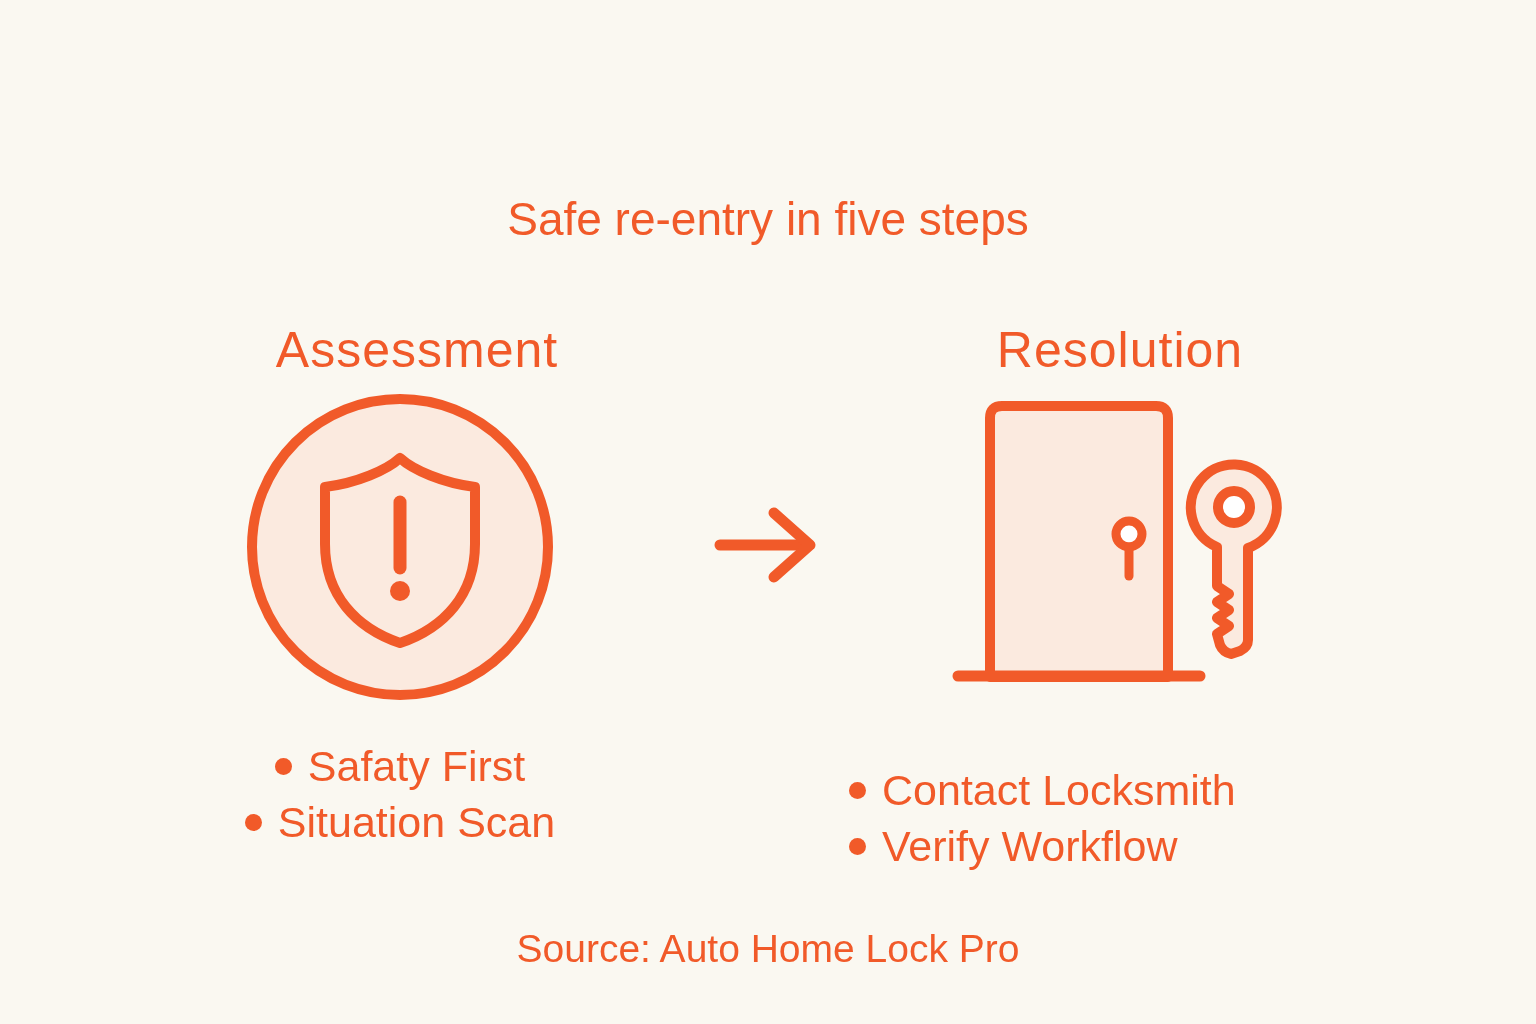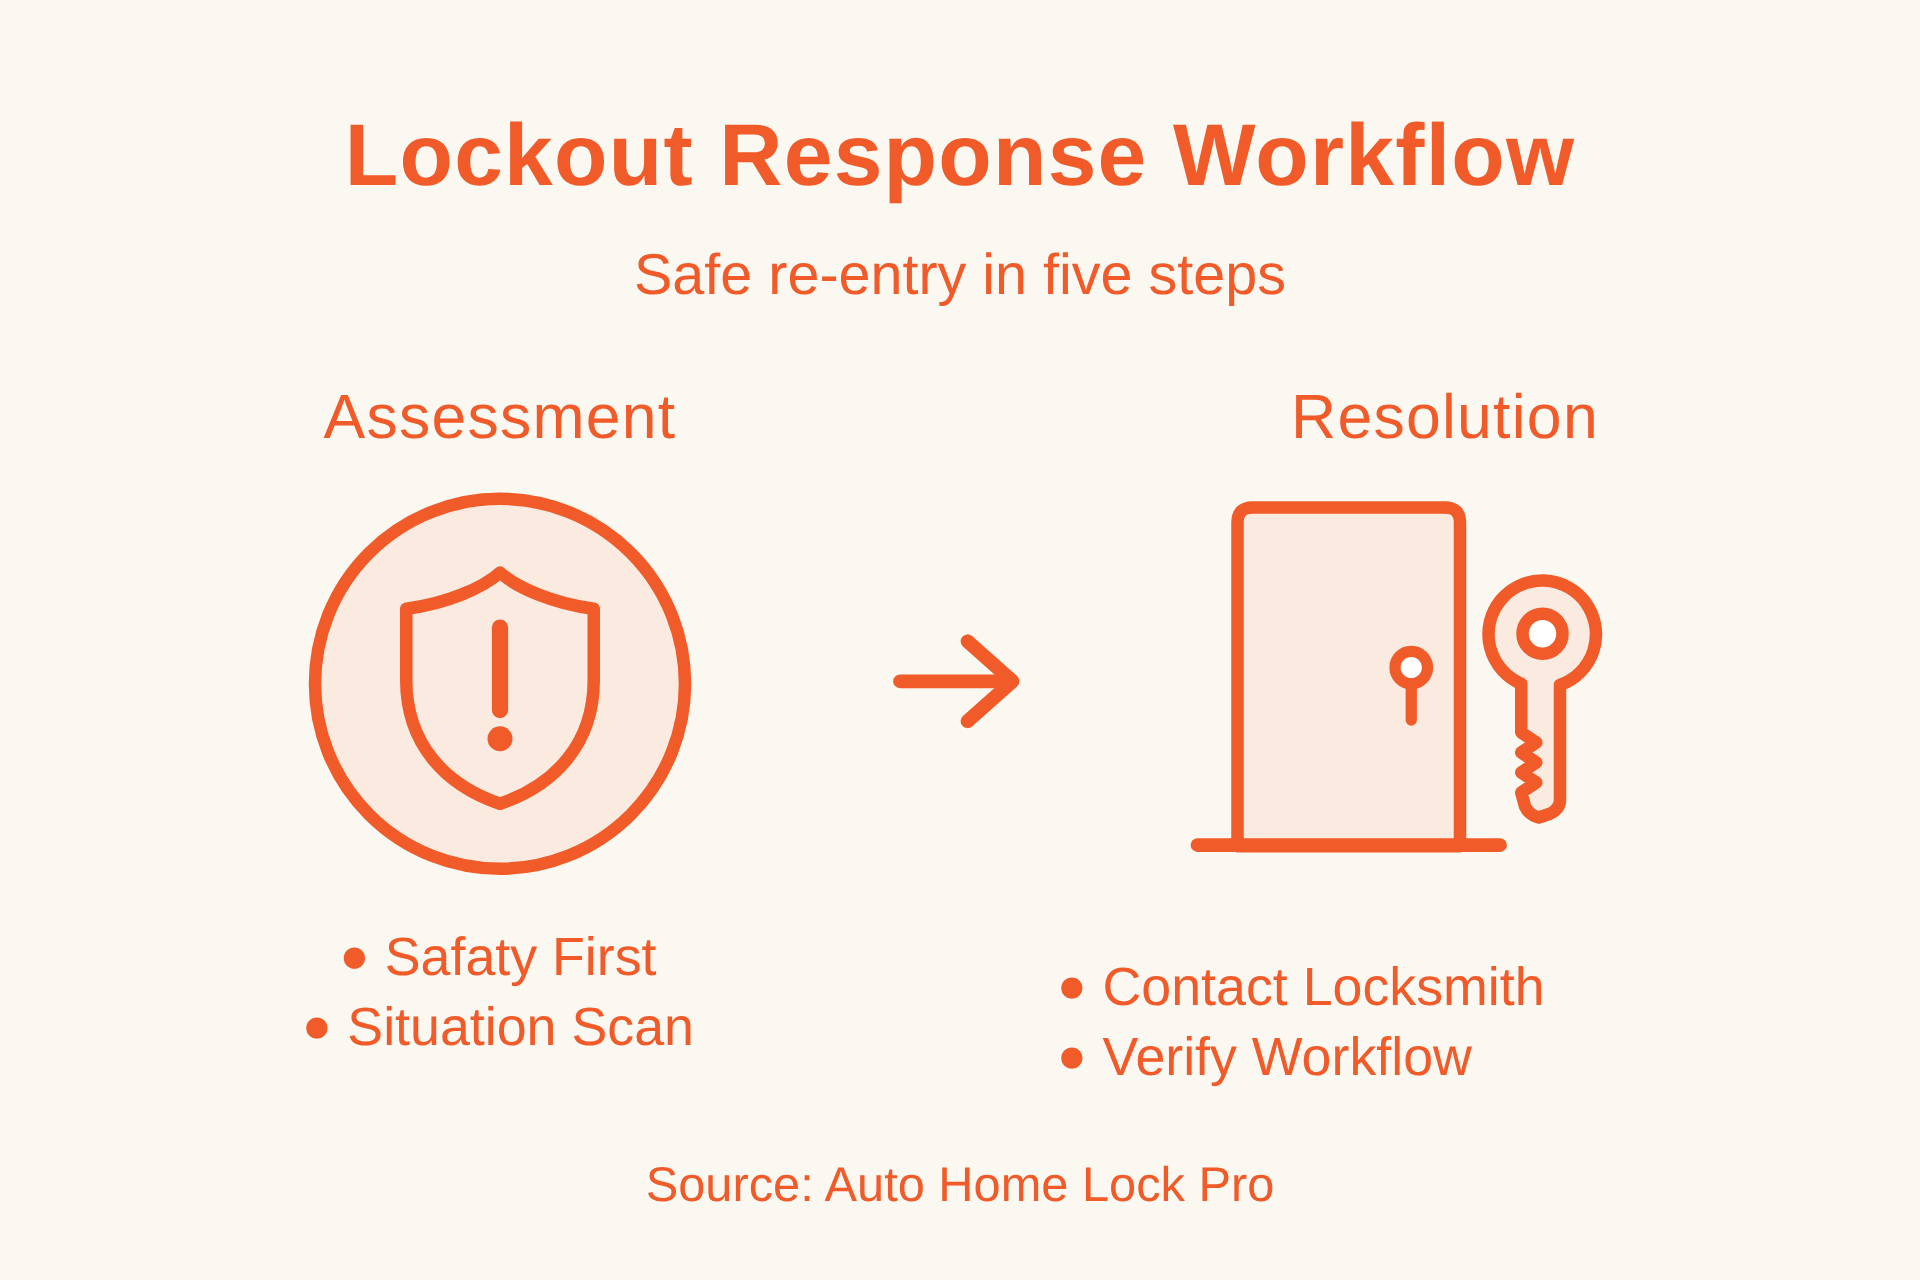--- a/index.html
+++ b/index.html
@@ -25,24 +25,24 @@
   .subtitle{
     position:absolute;left:0;right:0;top:192px;
     text-align:center;
     font-size:46px;font-weight:400;
     margin:0;
   }
   .col-heading{
     position:absolute;top:304px;
     width:480px;text-align:center;
     font-size:50px;font-weight:500;letter-spacing:1px;
-    margin:0;
+    margin:17px;
   }
   .col-heading.left{left:160px;}
-  .col-heading.right{left:916px;}
+  .col-heading.right{left:863px;}
   .icon-wrap{position:absolute;display:block;line-height:0;}
   .icon-shield{left:245px;top:392px;}
   .icon-arrow{left:712px;top:505px;}
   .icon-door{left:950px;top:400px;}
   .stroke{fill:none;stroke:var(--accent);stroke-width:10;stroke-linecap:round;stroke-linejoin:round;}
   .stroke-fill{fill:var(--fill);stroke:var(--accent);stroke-width:10;stroke-linecap:round;stroke-linejoin:round;}
   .stroke-hole{fill:#FFFFFF;stroke:var(--accent);stroke-width:9;}
   .dotfill{fill:var(--accent);}
   .bullet-list{
     position:absolute;top:738px;
@@ -61,21 +61,20 @@
   .source{
     position:absolute;left:0;right:0;top:915px;
     text-align:center;font-size:39px;font-weight:400;margin:12px;
   }
 </style>
 </head>
 <body>
 
 <div class="canvas">
 
-  <h1 class="title">Lockout Response Workflow</h1>
   <p class="subtitle">Safe re-entry in five steps</p>
 
   <h2 class="col-heading left">Assessment</h2>
   <h2 class="col-heading right">Resolution</h2>
 
   <span class="icon-wrap icon-shield">
     <svg width="310" height="310" viewBox="0 0 310 310" aria-hidden="true">
       <circle class="stroke-fill" cx="155" cy="155" r="148"></circle>
       <path class="stroke" d="M155 66 C142 78 112 91 80 95 L80 152 C80 203 111 236 155 251 C199 236 230 203 230 152 L230 95 C198 91 168 78 155 66 Z"></path>
       <line class="stroke" x1="155" y1="110" x2="155" y2="176" style="stroke-width:13"></line>

